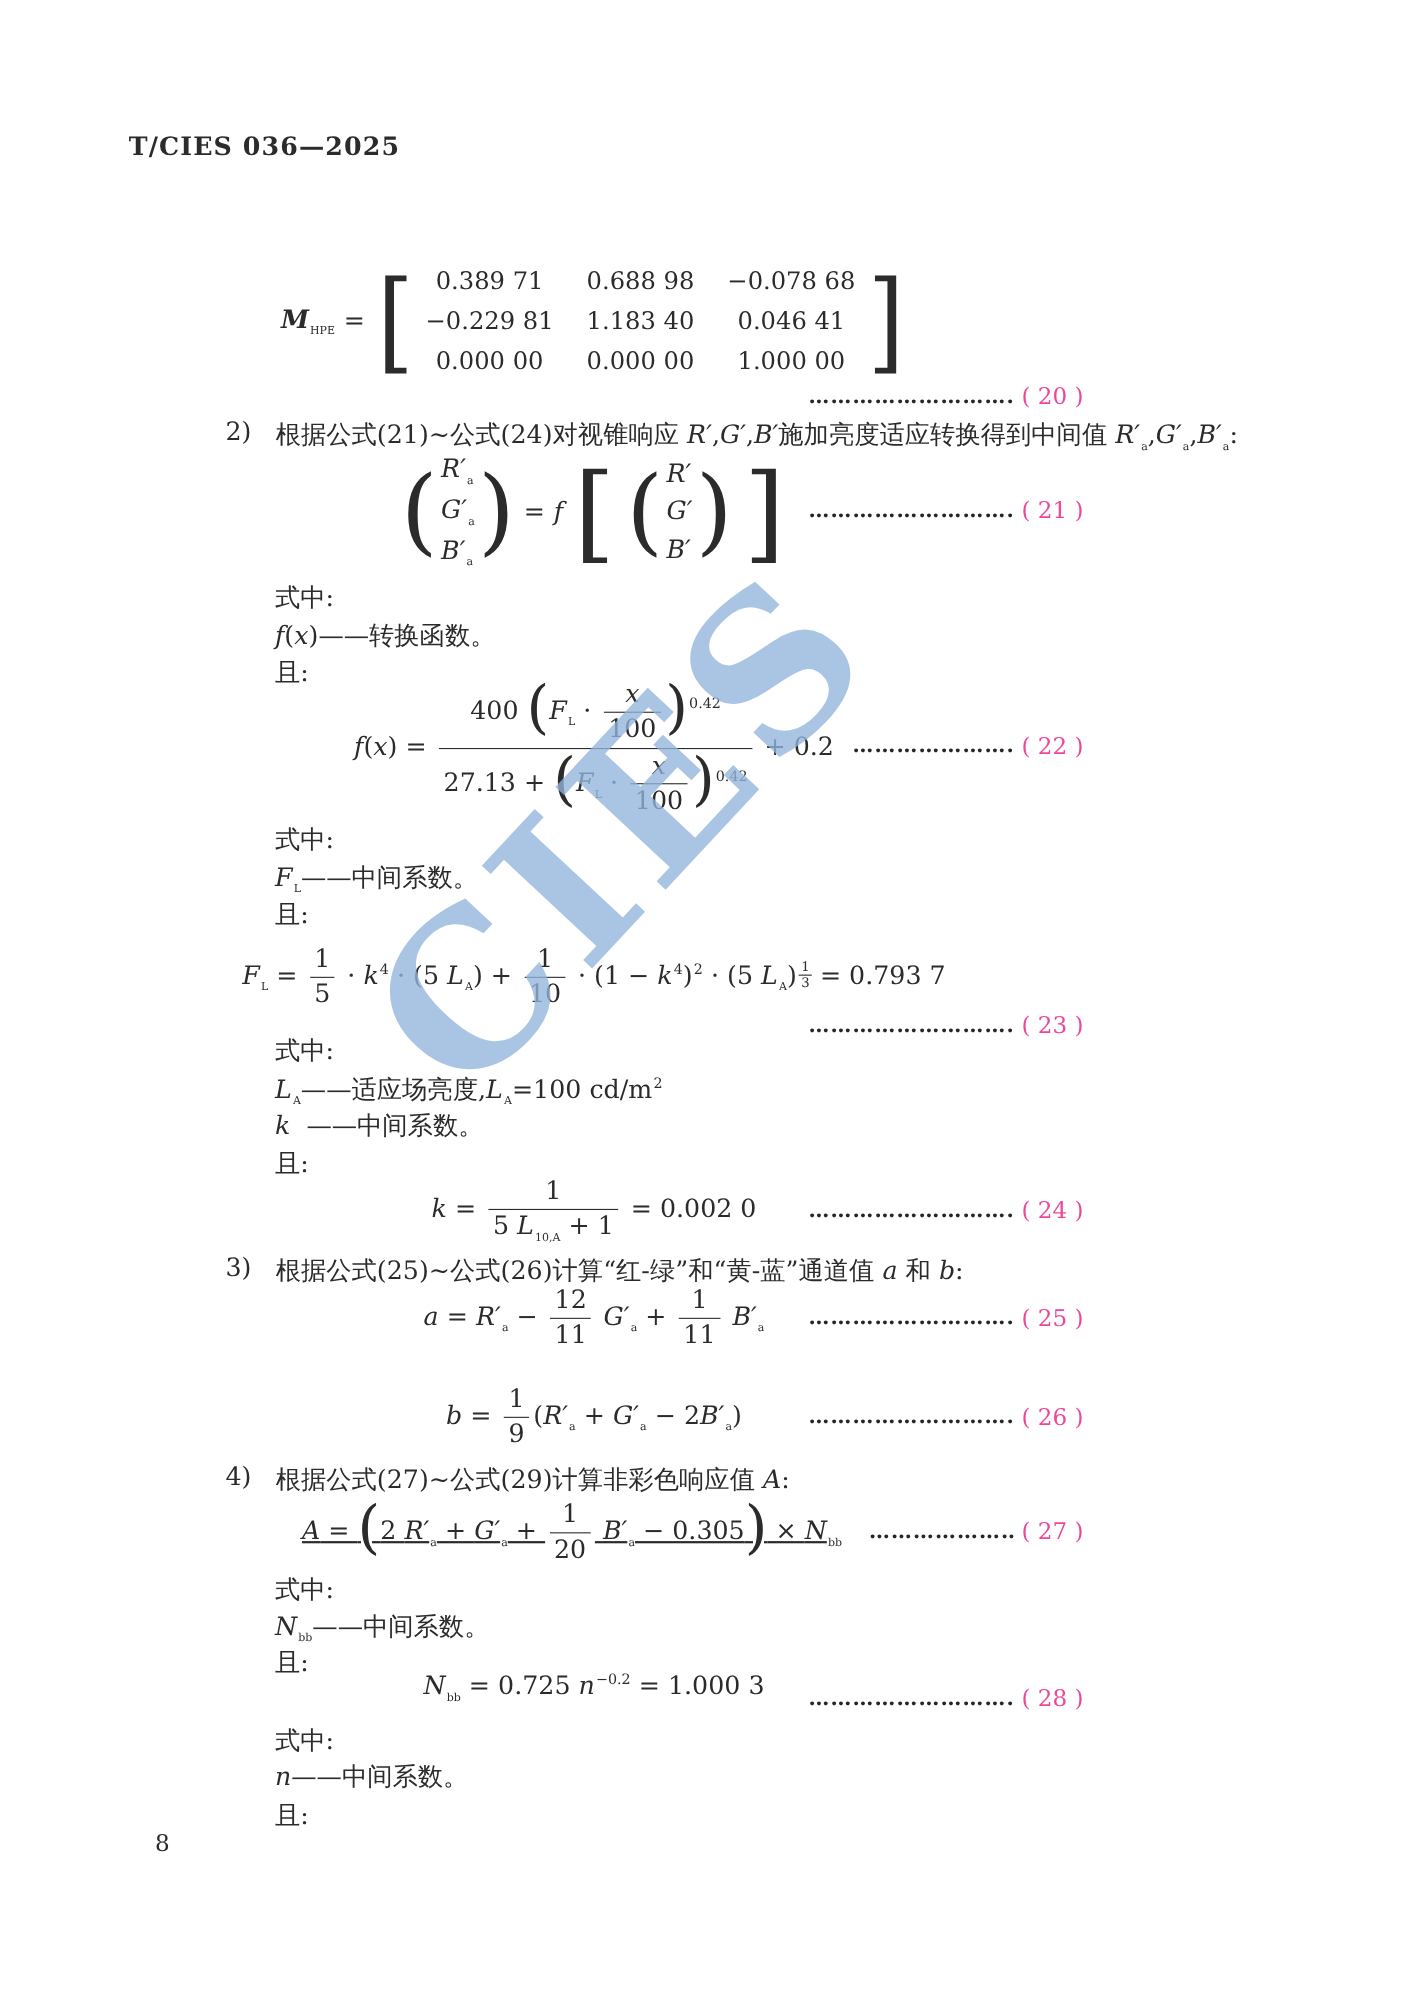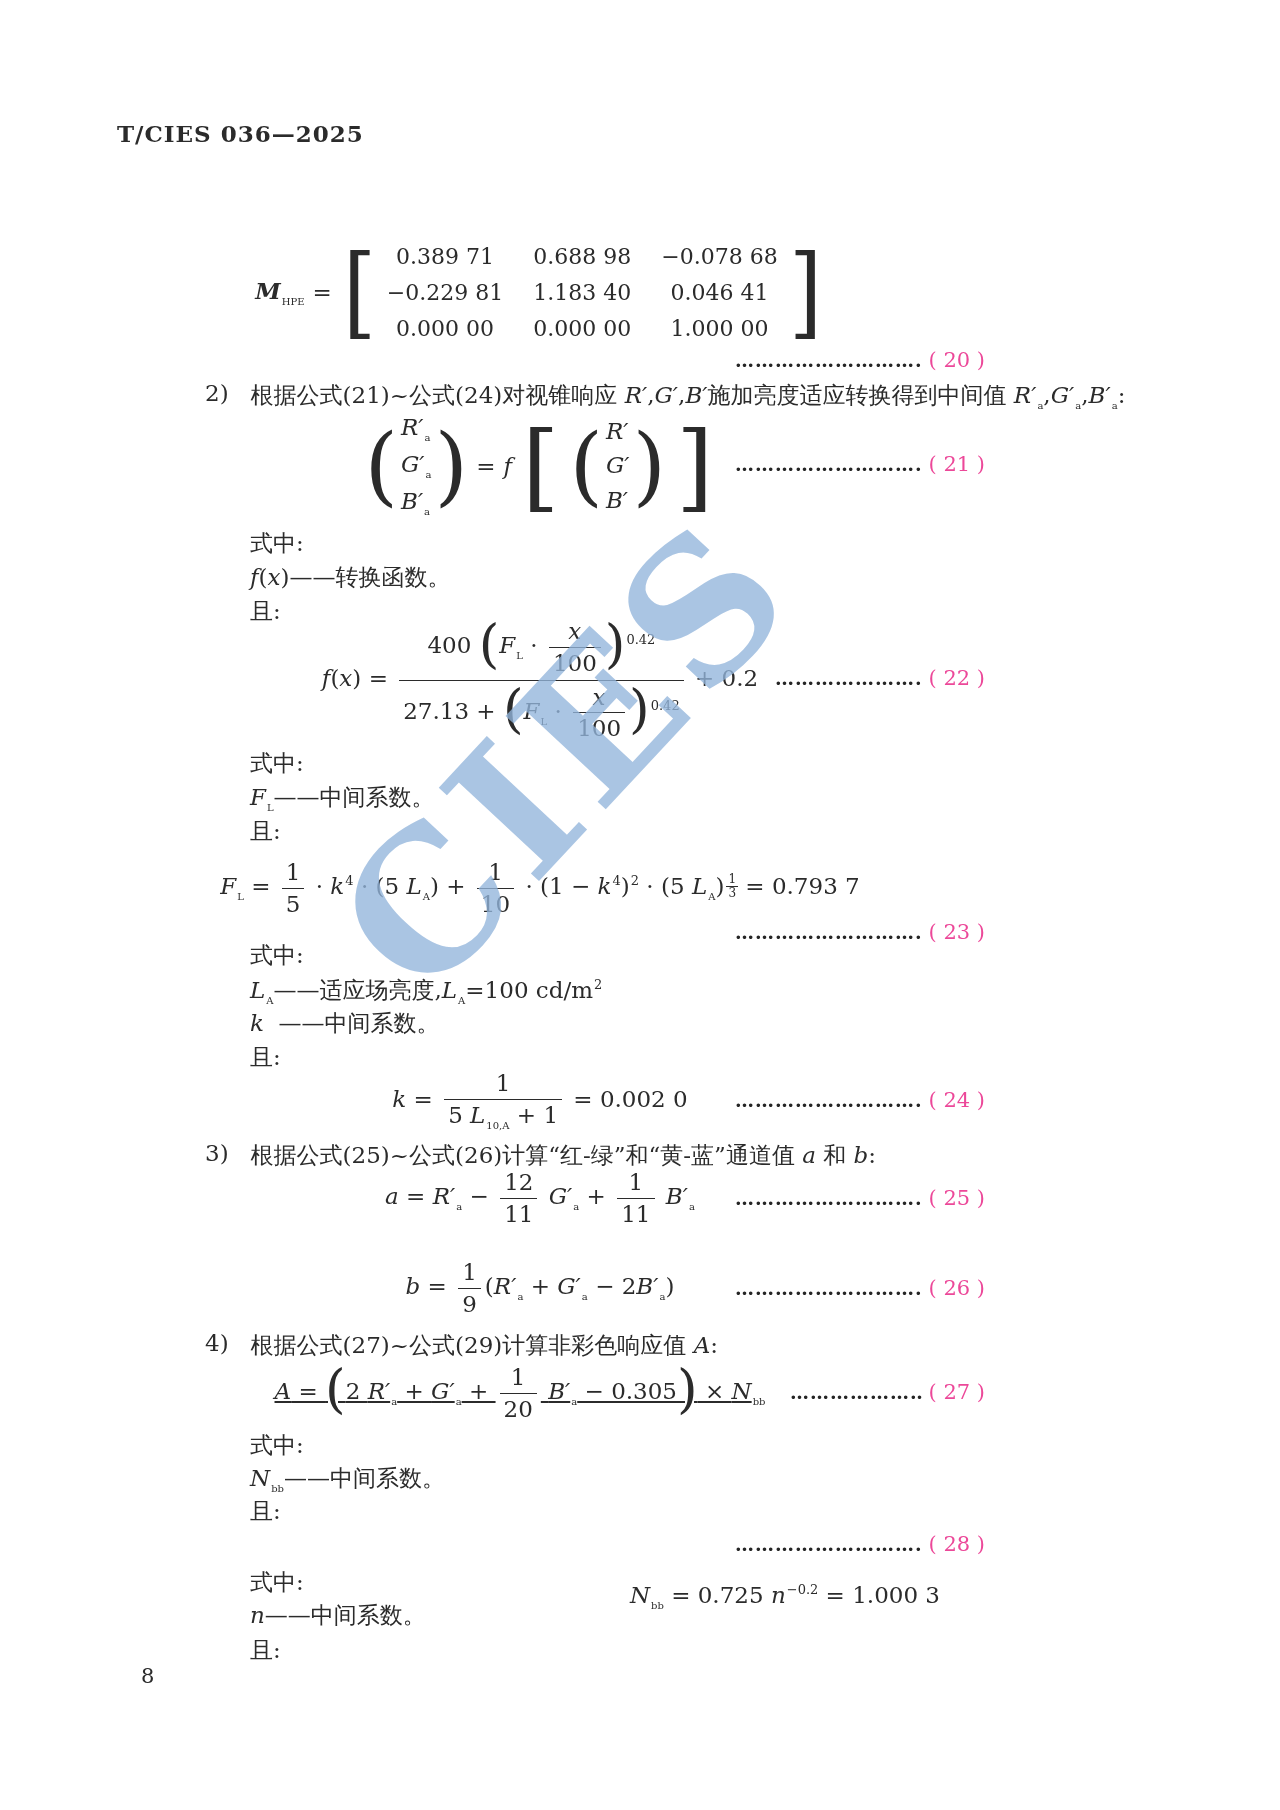--- a/index.html
+++ b/index.html
@@ -229,21 +229,21 @@
   </div>
   <div class="dotline" style="top:1380px;left:790px;width:195px;">
     <span class="dots">……………………………………</span>
     <span class="eqnum">( 27 )</span>
   </div>
 
   <div class="line kvline" style="top:1430px;">式中:</div>
   <div class="line kvline" style="top:1463px;"><span class="tok it">N</span><span class="sub">bb</span><span class="tok">——中间系数。</span></div>
   <div class="line kvline" style="top:1496px;">且:</div>
 
-  <div class="eq" style="top:1580px;height:32px;justify-content:flex-end;">
+  <div class="eq" style="top:1518px;height:32px;">
     <span class="eqc"><span class="tok it">N</span><span class="sub">bb</span><span class="tok"> = 0.725 </span><span class="tok it">n</span><span class="sup">−0.2</span><span class="tok"> = 1.000 3</span></span>
   </div>
   <div class="dotline" style="top:1532px;">
     <span class="dots">………………………………………………</span>
     <span class="eqnum">( 28 )</span>
   </div>
 
   <div class="line kvline" style="top:1567px;">式中:</div>
   <div class="line kvline" style="top:1600px;"><span class="tok it">n</span><span class="tok">——中间系数。</span></div>
   <div class="line kvline" style="top:1635px;">且:</div>

